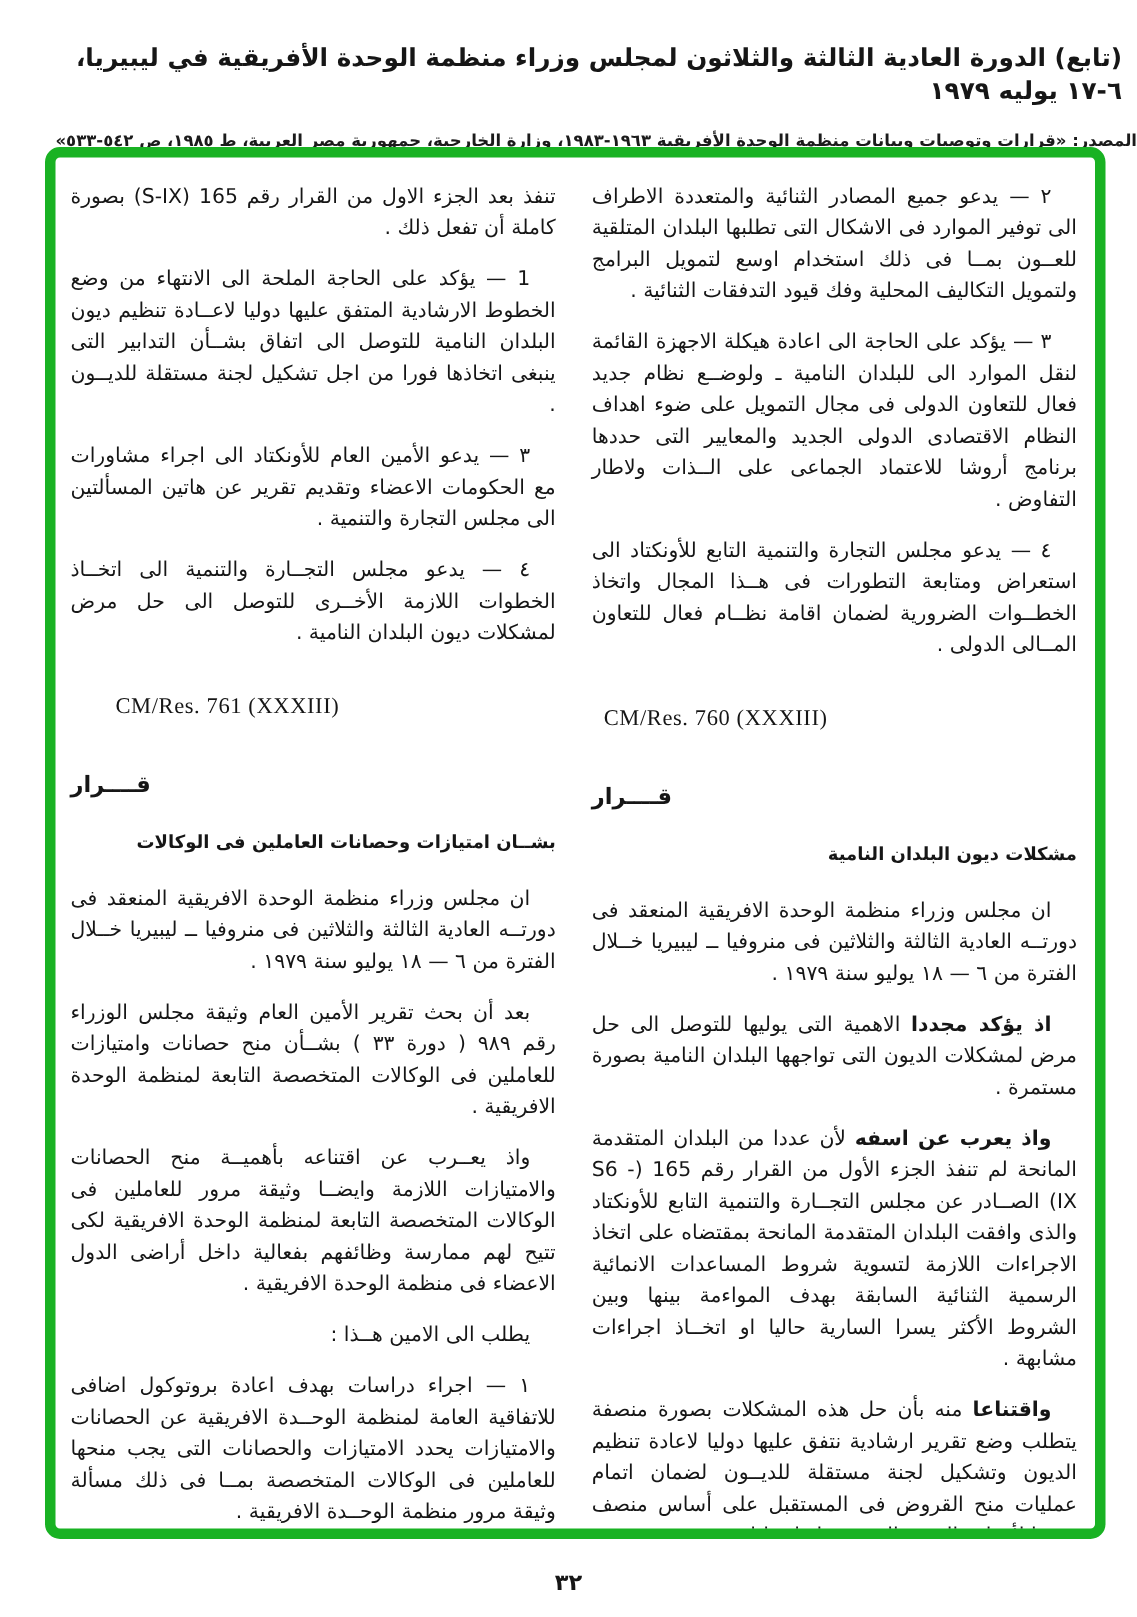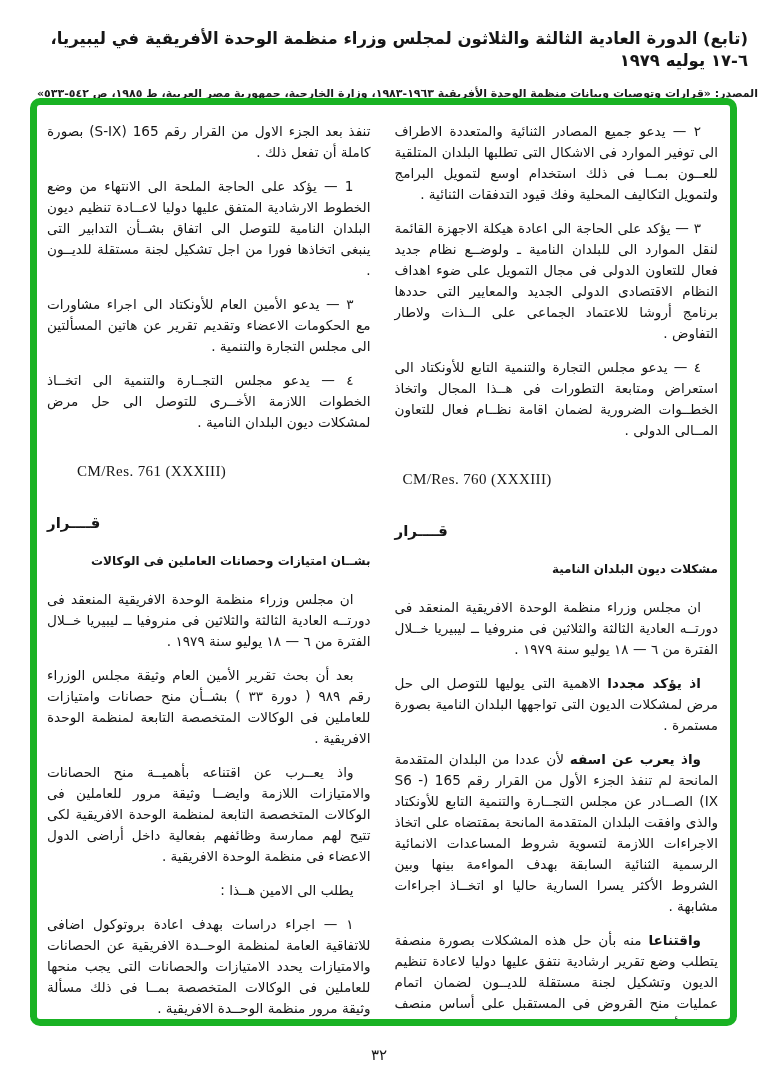--- a/index.html
+++ b/index.html
@@ -49,21 +49,21 @@
   .res-kind{
     text-align:left;font-weight:bold;font-size:15px;
     margin:31px 0 16px;text-indent:0;
   }
   .res-title{
     font-weight:bold;font-size:12px;line-height:1.95;
     margin:0 0 16px;text-indent:0;
   }
   .page-number{
     position:absolute;left:0;bottom:14px;width:758px;
-    text-align:center;font-weight:normal;font-size:15px;letter-spacing:7px;
+    text-align:center;font-weight:bold;font-size:15px;letter-spacing:7px;
     direction:rtl;
   }
 </style>
 </head>
 <body>
 
 <header class="header">
   <div class="header-title">(تابع) الدورة العادية الثالثة والثلاثون لمجلس وزراء منظمة الوحدة الأفريقية في ليبيريا، ٦-١٧ يوليه ١٩٧٩</div>
   <div class="header-source">المصدر: «قرارات وتوصيات وبيانات منظمة الوحدة الأفريقية ١٩٦٣-١٩٨٣، وزارة الخارجية، جمهورية مصر العربية، ط ١٩٨٥، ص ٥٤٢-٥٣٣»</div>
 </header>

